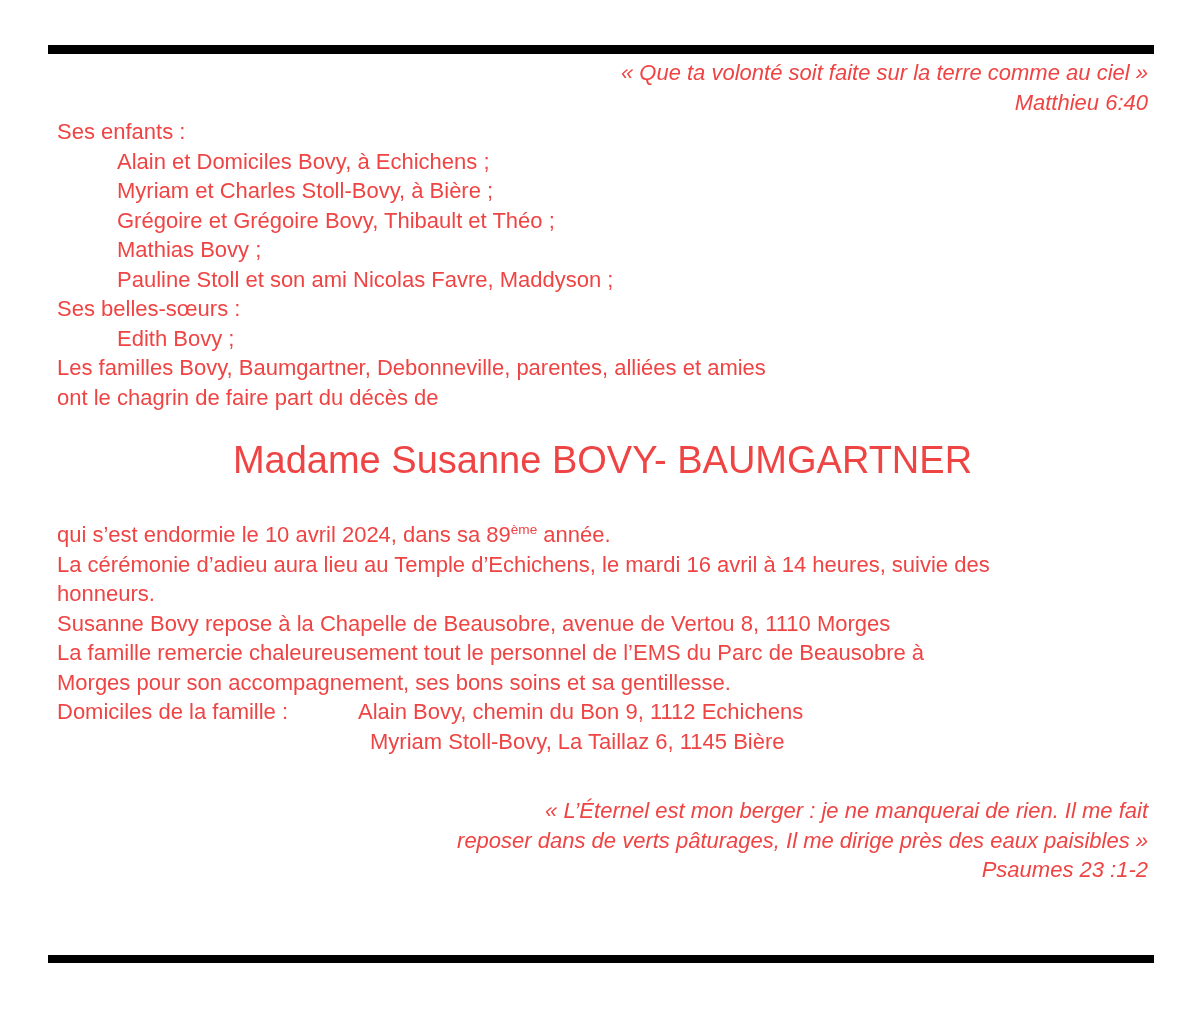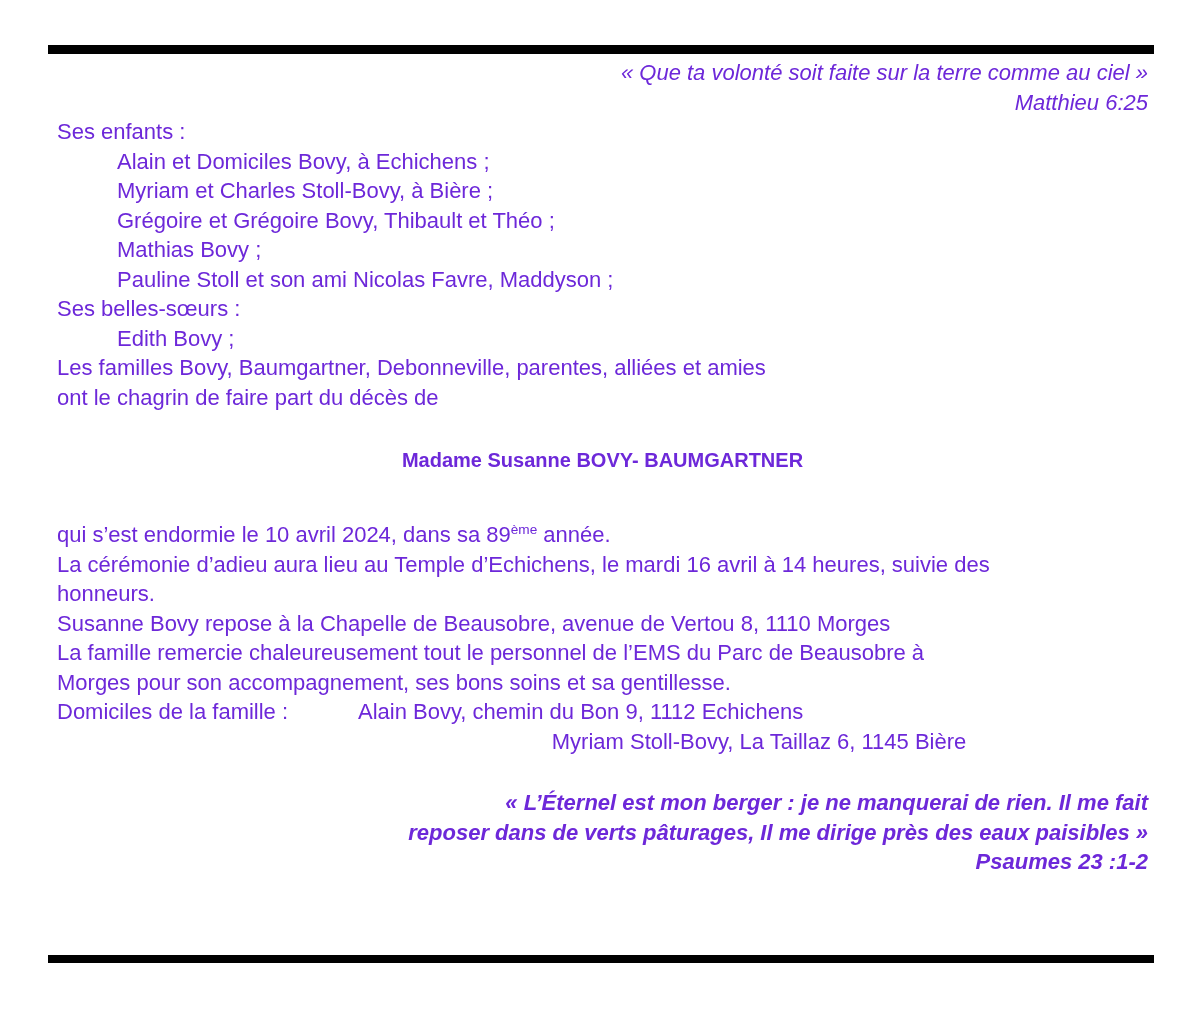--- a/index.html
+++ b/index.html
@@ -2,21 +2,21 @@
 <html><head>
 <meta charset="utf-8">
 <style>
   * { margin: 0; padding: 0; box-sizing: border-box; }
   html, body { background: #ffffff; }
   .page {
     position: relative;
     width: 1188px;
     height: 1014px;
     background: #ffffff;
-    color: #6d28d9;
+    color: #ef4444;
     font-family: "Liberation Sans", sans-serif;
     font-size: 22px;
     line-height: 29.5px;
     overflow: hidden;
   }
   .rule {
     position: absolute;
     left: 48px;
     width: 1106px;
     background: #000000;
@@ -28,45 +28,45 @@
   }
   .epigraph {
     text-align: right;
     font-style: italic;
     white-space: nowrap;
   }
   .line { white-space: nowrap; }
   .family-line.indent { padding-left: 60px; }
   .title {
     margin-top: 30px;
-    font-size: 20px;
+    font-size: 38px;
     line-height: 36px;
-    font-weight: bold;
+    font-weight: normal;
     text-align: center;
     white-space: nowrap;
   }
   .details { margin-top: 37px; }
   .sup { font-size: 0.62em; vertical-align: super; }
   .domiciles-label { display: inline-block; width: 301px; }
-  .address-2 { padding-left: 313px; text-align: center; }
-  .epigraph.bottom { margin-top: 32px; font-weight: bold; }
+  .address-2 { padding-left: 313px; }
+  .epigraph.bottom { margin-top: 40px; }
   b { font-weight: normal; }
 </style>
 </head>
 <body>
 
 <div class="page">
 
   <div class="rule top"></div>
 
   <div class="content">
 
     <div class="epigraph top-epigraph">
       <div class="line">« Que ta volonté soit faite sur la terre comme au ciel »</div>
-      <div class="line">Matthieu 6:25</div>
+      <div class="line">Matthieu 6:40</div>
     </div>
 
     <div class="family">
       <div class="line family-line"><span>Ses enfants :</span></div>
       <div class="line family-line indent"><span>Alain et Domiciles </span><b>Bovy</b><span>, à Echichens ;</span></div>
       <div class="line family-line indent"><span>Myriam et Charles </span><b>Stoll-Bovy</b><span>, à Bière ;</span></div>
       <div class="line family-line indent"><span>Grégoire et Grégoire </span><b>Bovy</b><span>, Thibault et Théo ;</span></div>
       <div class="line family-line indent"><span>Mathias </span><b>Bovy</b><span> ;</span></div>
       <div class="line family-line indent"><span>Pauline </span><b>Stoll</b><span> et son ami Nicolas </span><b>Favre</b><span>, Maddyson ;</span></div>
       <div class="line family-line"><span>Ses belles-sœurs :</span></div>

